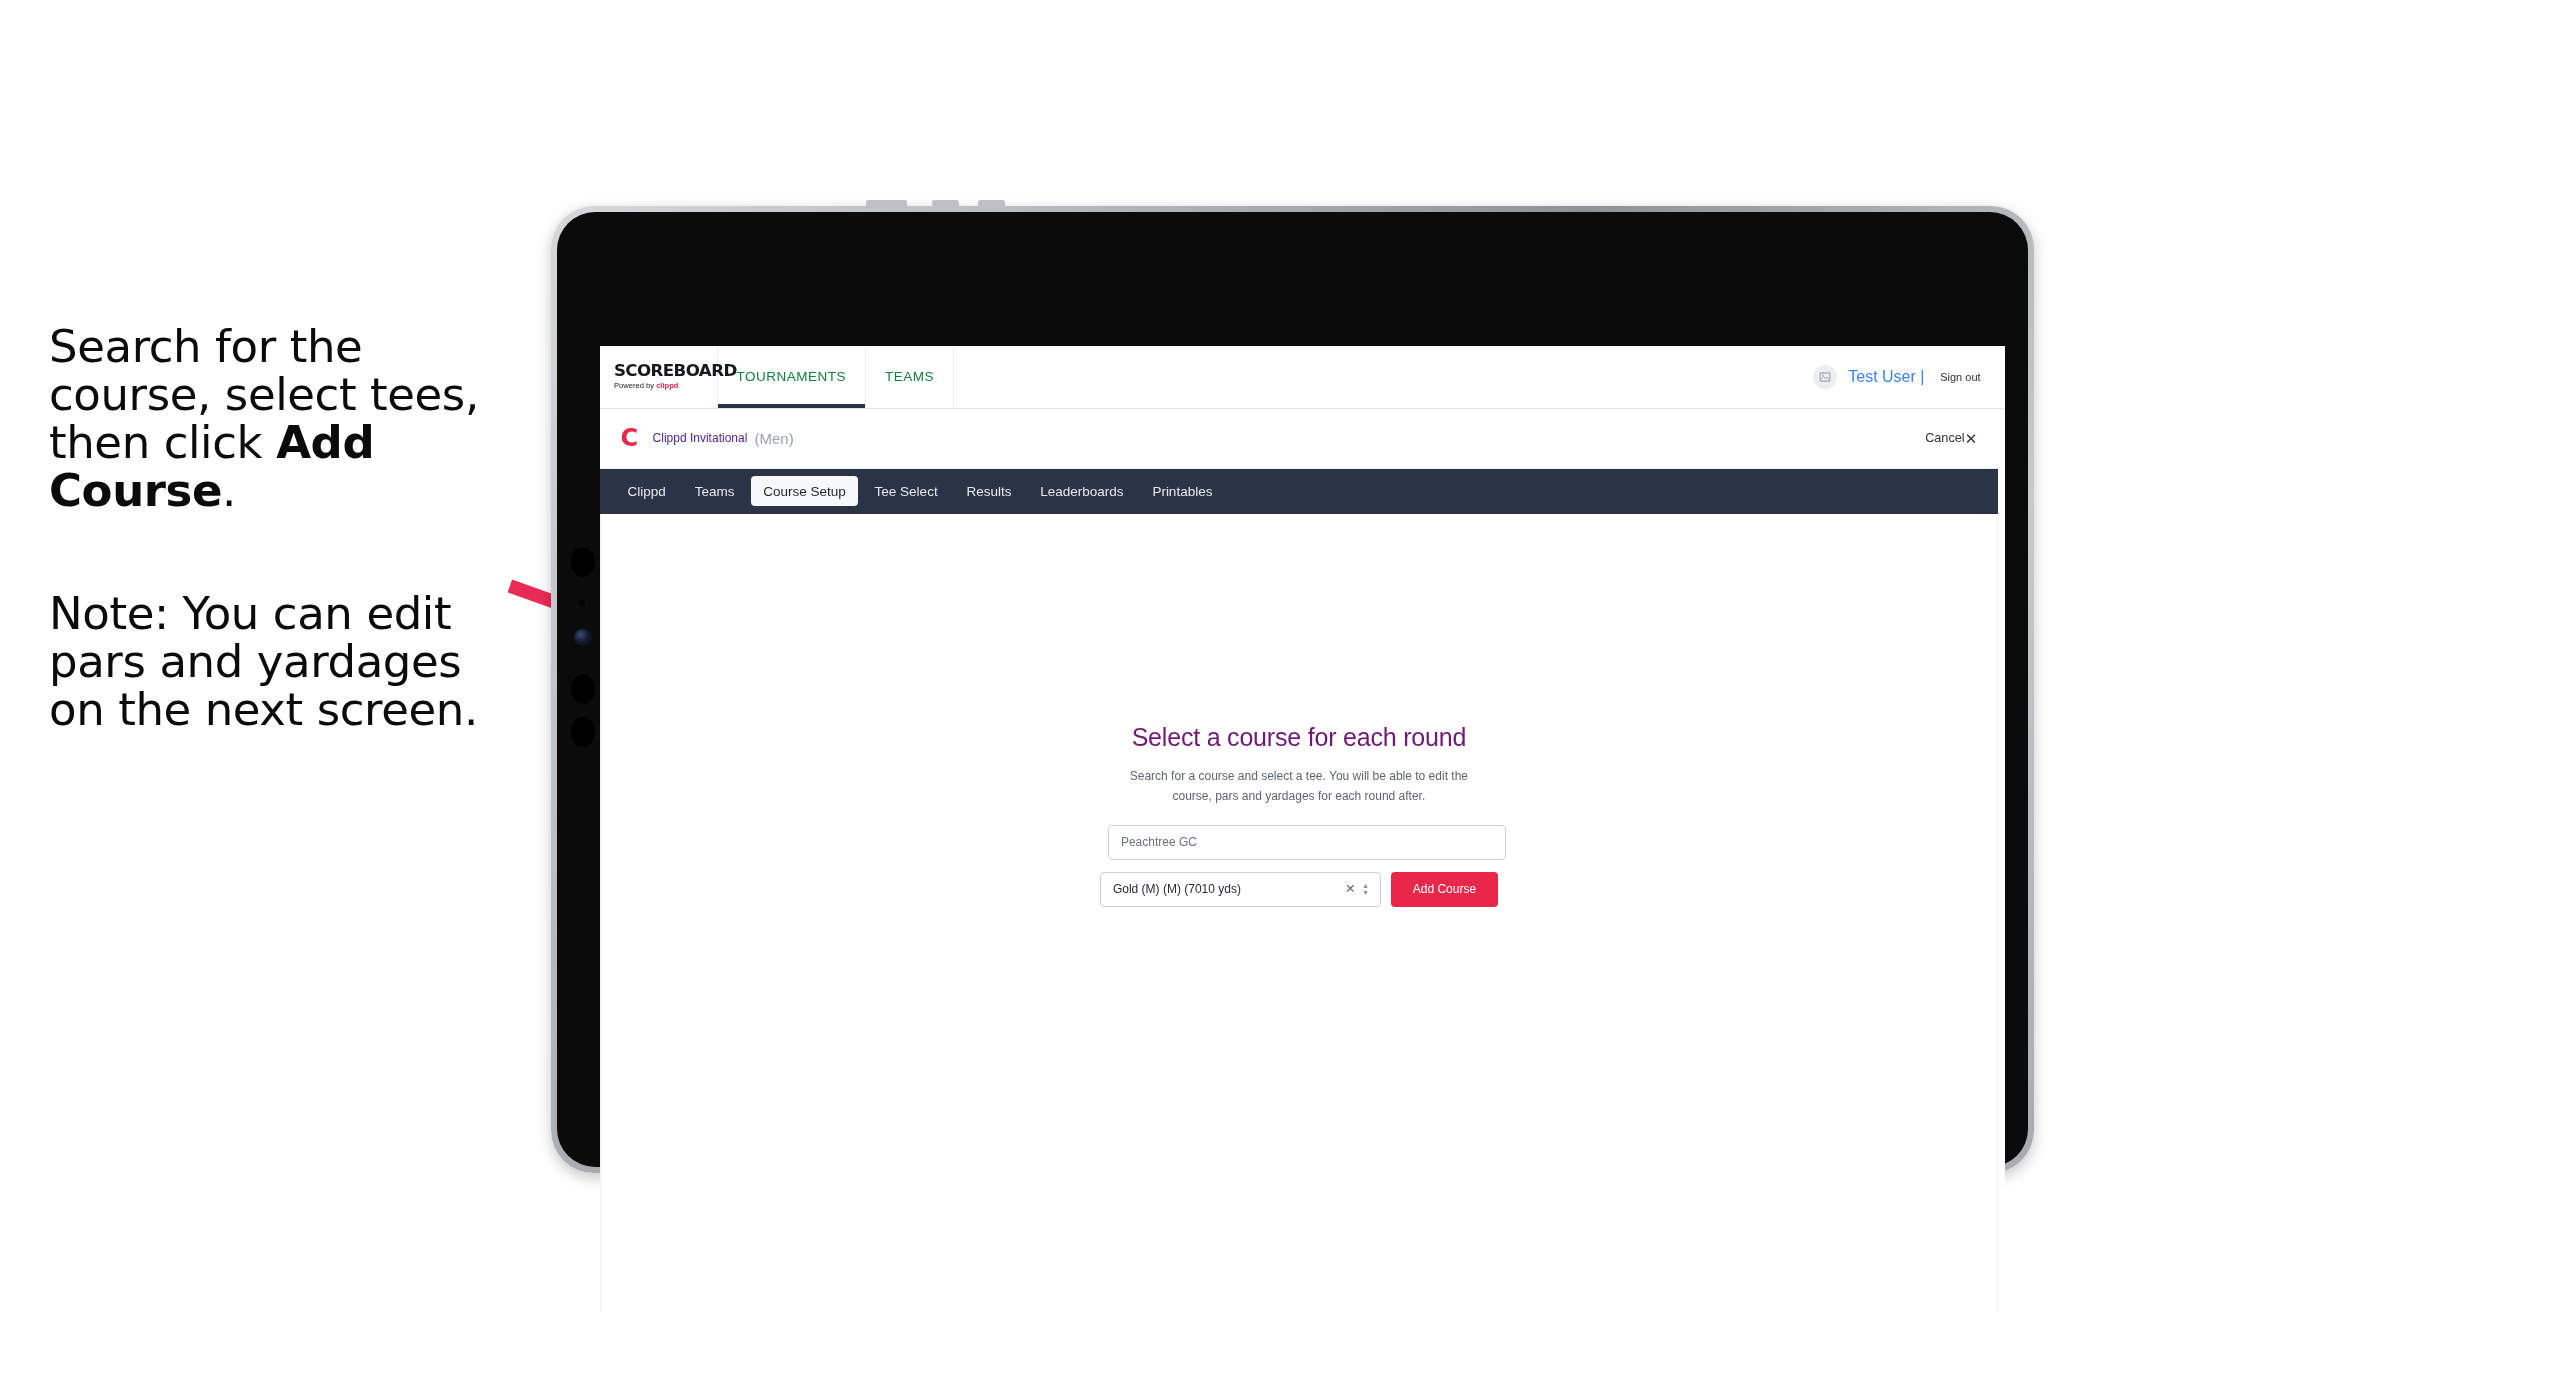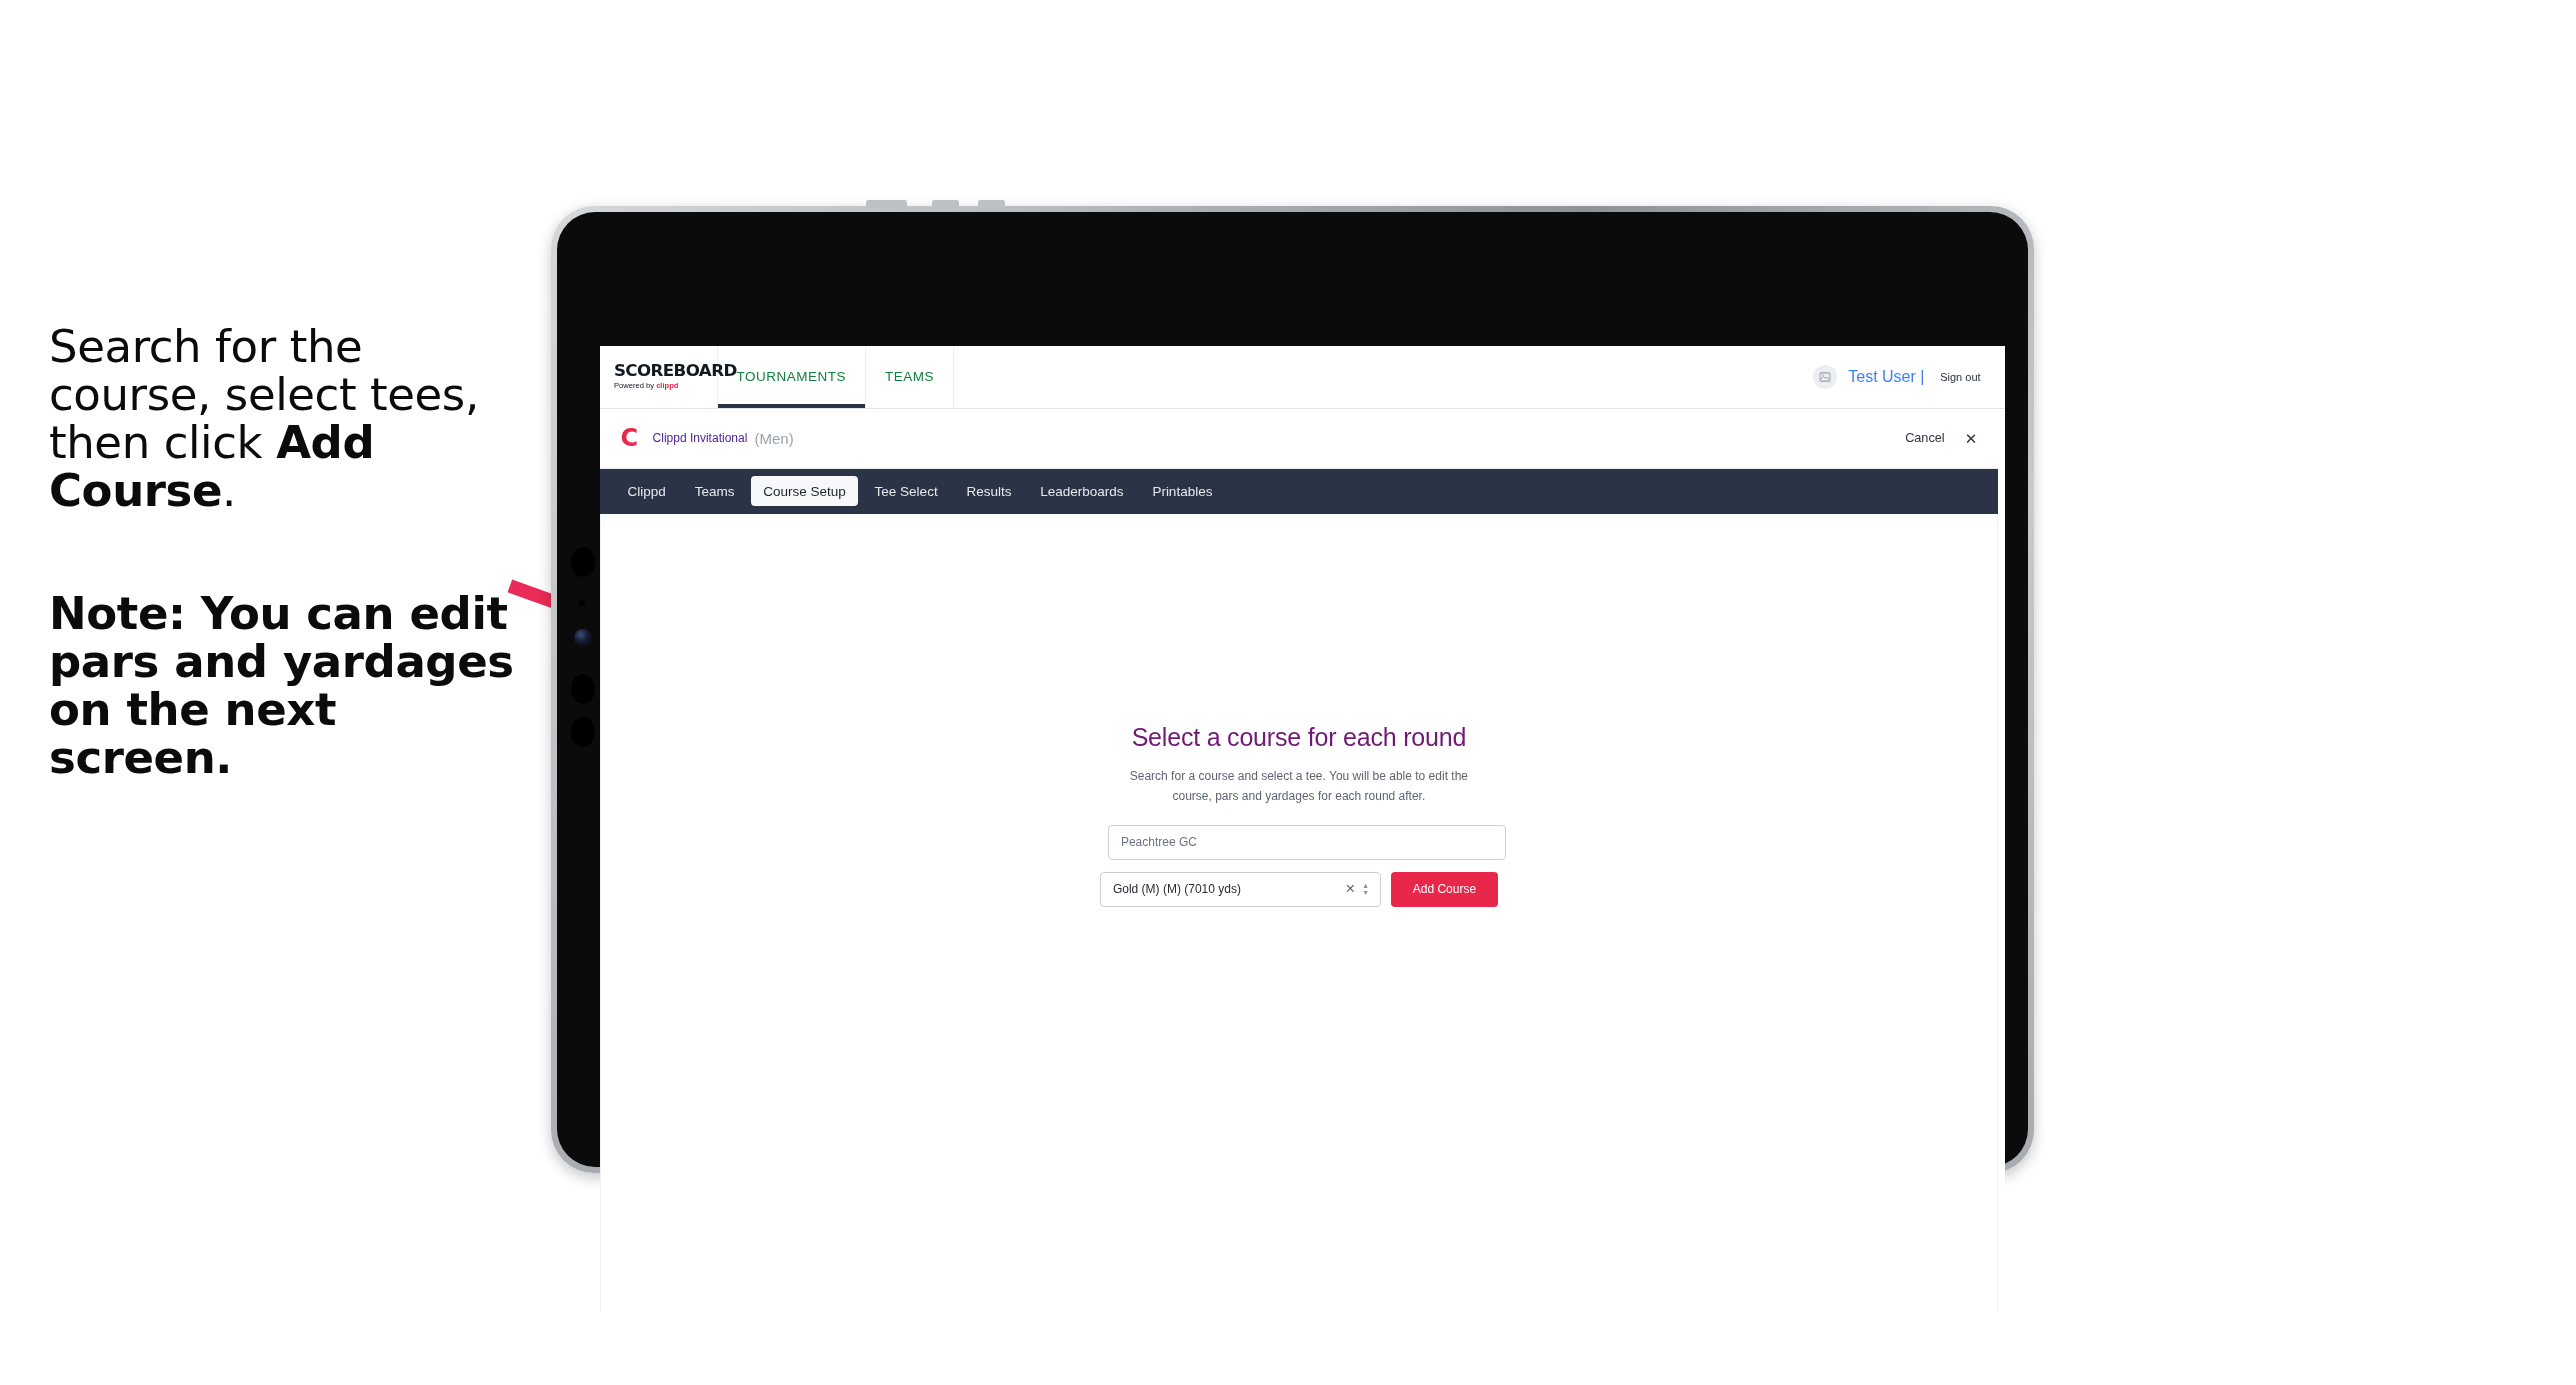--- a/index.html
+++ b/index.html
@@ -22,21 +22,21 @@
     top: 323px;
     width: 478px;
   }
   .instr-para {
     font-family: "DejaVu Sans", sans-serif;
     font-size: 45px;
     line-height: 48px;
     color: #0b0b0b;
     letter-spacing: -0.4px;
   }
-  .instr-para.bold { font-weight: bold; }
+  .instr-para.bold { font-weight: normal; }
   .instr-para .bold { font-weight: bold; }
   #instr-gap { height: 75px; }
 
   
   #arrow-svg {
     position: absolute;
     left: 478px;
     top: 550px;
     width: 621px;
     height: 271px;
@@ -197,21 +197,21 @@
     color: #4c1d95;
     margin-left: 8px;
   }
   #tourn-gender {
     font-size: 15px;
     color: #9aa1ad;
     margin-left: 7.2px;
   }
   #tourn-header-spacer { flex: 1; }
   #cancel-btn {
-    display: flex; align-items: center; gap: 20px;
+    display: flex; align-items: center; gap: 0;
     font-size: 12.7px; color: #2d3340;
   }
   #cancel-x { font-size: 15px; color: #2d3340; line-height: 1; }
 
   
   #navbar {
     height: 45px;
     background: #2b3446;
     display: flex;
     align-items: center;

